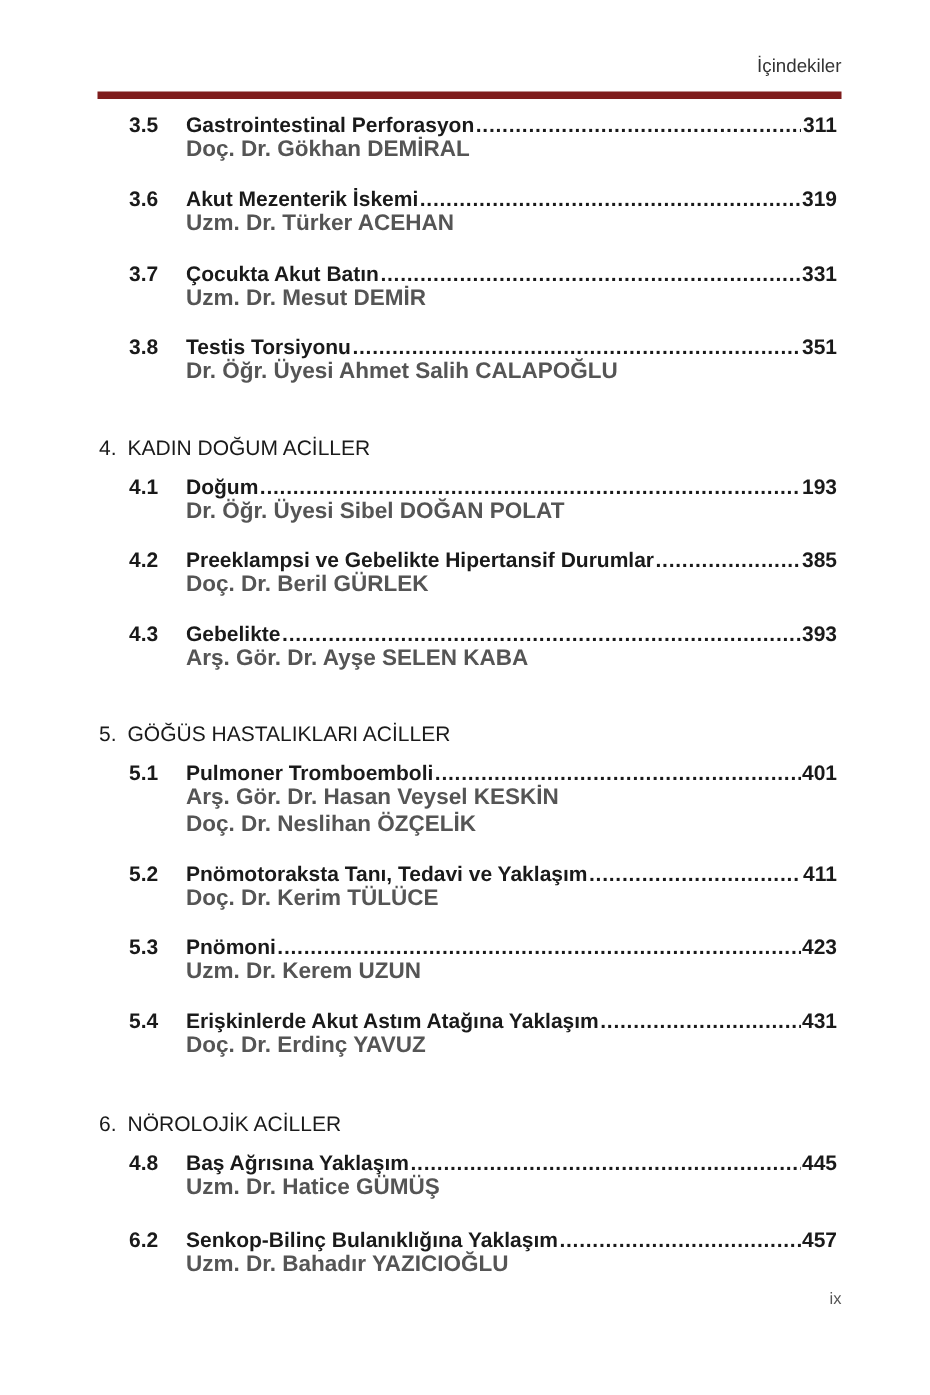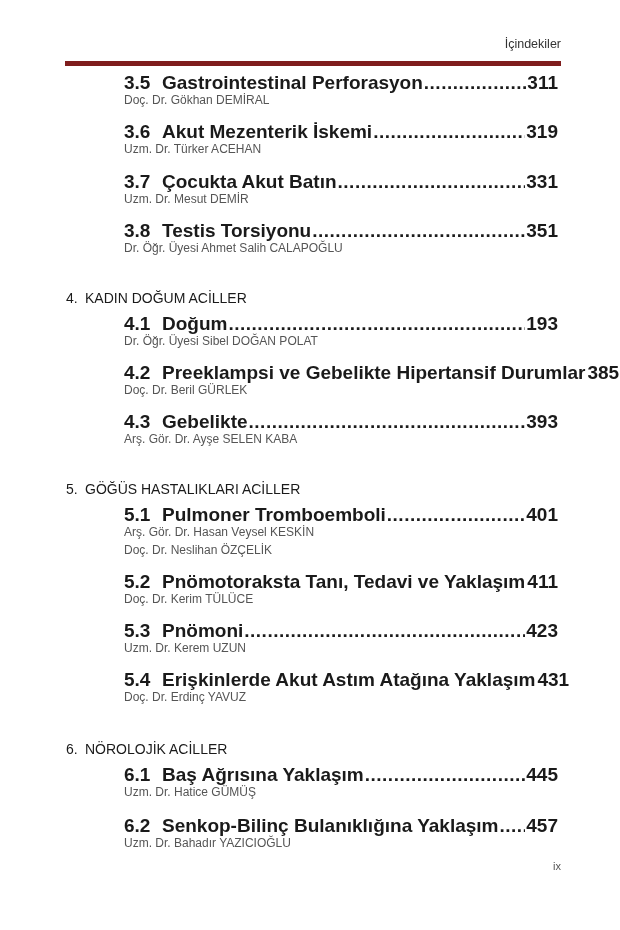--- a/index.html
+++ b/index.html
@@ -3,28 +3,28 @@
 <meta charset="utf-8">
 <style>
   html, body { margin: 0; padding: 0; background: #ffffff; }
   body { width: 620px; height: 930px; position: relative; overflow: hidden;
          font-family: "Liberation Sans", sans-serif; color: #1a1a1a; }
   .header { position: absolute; left: 65px; top: 18px; width: 496px; height: 43px;
             border-bottom: 5px solid #7f1d1d; }
   .header-title { position: absolute; right: 0; top: 19px; font-size: 12.5px; color: #333; }
   .content { position: absolute; left: 0; top: 0; width: 620px; }
   .entry { position: absolute; left: 86px; width: 472px; }
-  .entry-row { display: flex; align-items: baseline; font-size: 19px; font-weight: bold; line-height: 16px; margin-left: 38px; }
+  .entry-row { display: flex; align-items: baseline; font-size: 14px; font-weight: bold; line-height: 16px; }
   .entry-num { width: 38px; flex: none; }
   .entry-title { flex: none; white-space: nowrap; }
   .leader { flex: 1 1 auto; overflow: hidden; white-space: nowrap; margin: 0 1px;
             font-weight: bold; letter-spacing: 0.5px; }
   .leader::after { content: "................................................................................................................................................................................................................"; }
   .entry-page { flex: none; }
-  .author { margin-left: 38px; font-size: 12px; color: #555; line-height: 18px; }
+  .author { margin-left: 38px; font-size: 15px; color: #555; line-height: 18px; font-weight: bold; }
   .chapter { position: absolute; left: 66px; font-size: 14px; font-weight: normal; line-height: 18px; }
   .chapter-num { display: inline-block; width: 19px; }
   .footer-page { position: absolute; left: 553px; top: 860px; font-size: 11px; color: #555; }
 </style>
 </head>
 <body>
 
 <div class="header">
   <span class="header-title">İçindekiler</span>
 </div>
@@ -138,21 +138,21 @@
         <span class="entry-page">431</span>
       </div>
     <div class="author">Doç. Dr. Erdinç YAVUZ</div>
   </div>
 
   <div class="chapter" style="top:740px">
     <span class="chapter-num">6.</span><span>NÖROLOJİK ACİLLER</span>
   </div>
   <div class="entry" style="top:767px">
     <div class="entry-row">
-        <span class="entry-num">6.1</span>
+        <span class="entry-num">4.8</span>
         <span class="entry-title">Baş Ağrısına Yaklaşım</span>
         <span class="leader"></span>
         <span class="entry-page">445</span>
       </div>
     <div class="author">Uzm. Dr. Hatice GÜMÜŞ</div>
   </div>
   <div class="entry" style="top:818px">
     <div class="entry-row">
         <span class="entry-num">6.2</span>
         <span class="entry-title">Senkop-Bilinç Bulanıklığına Yaklaşım</span>

